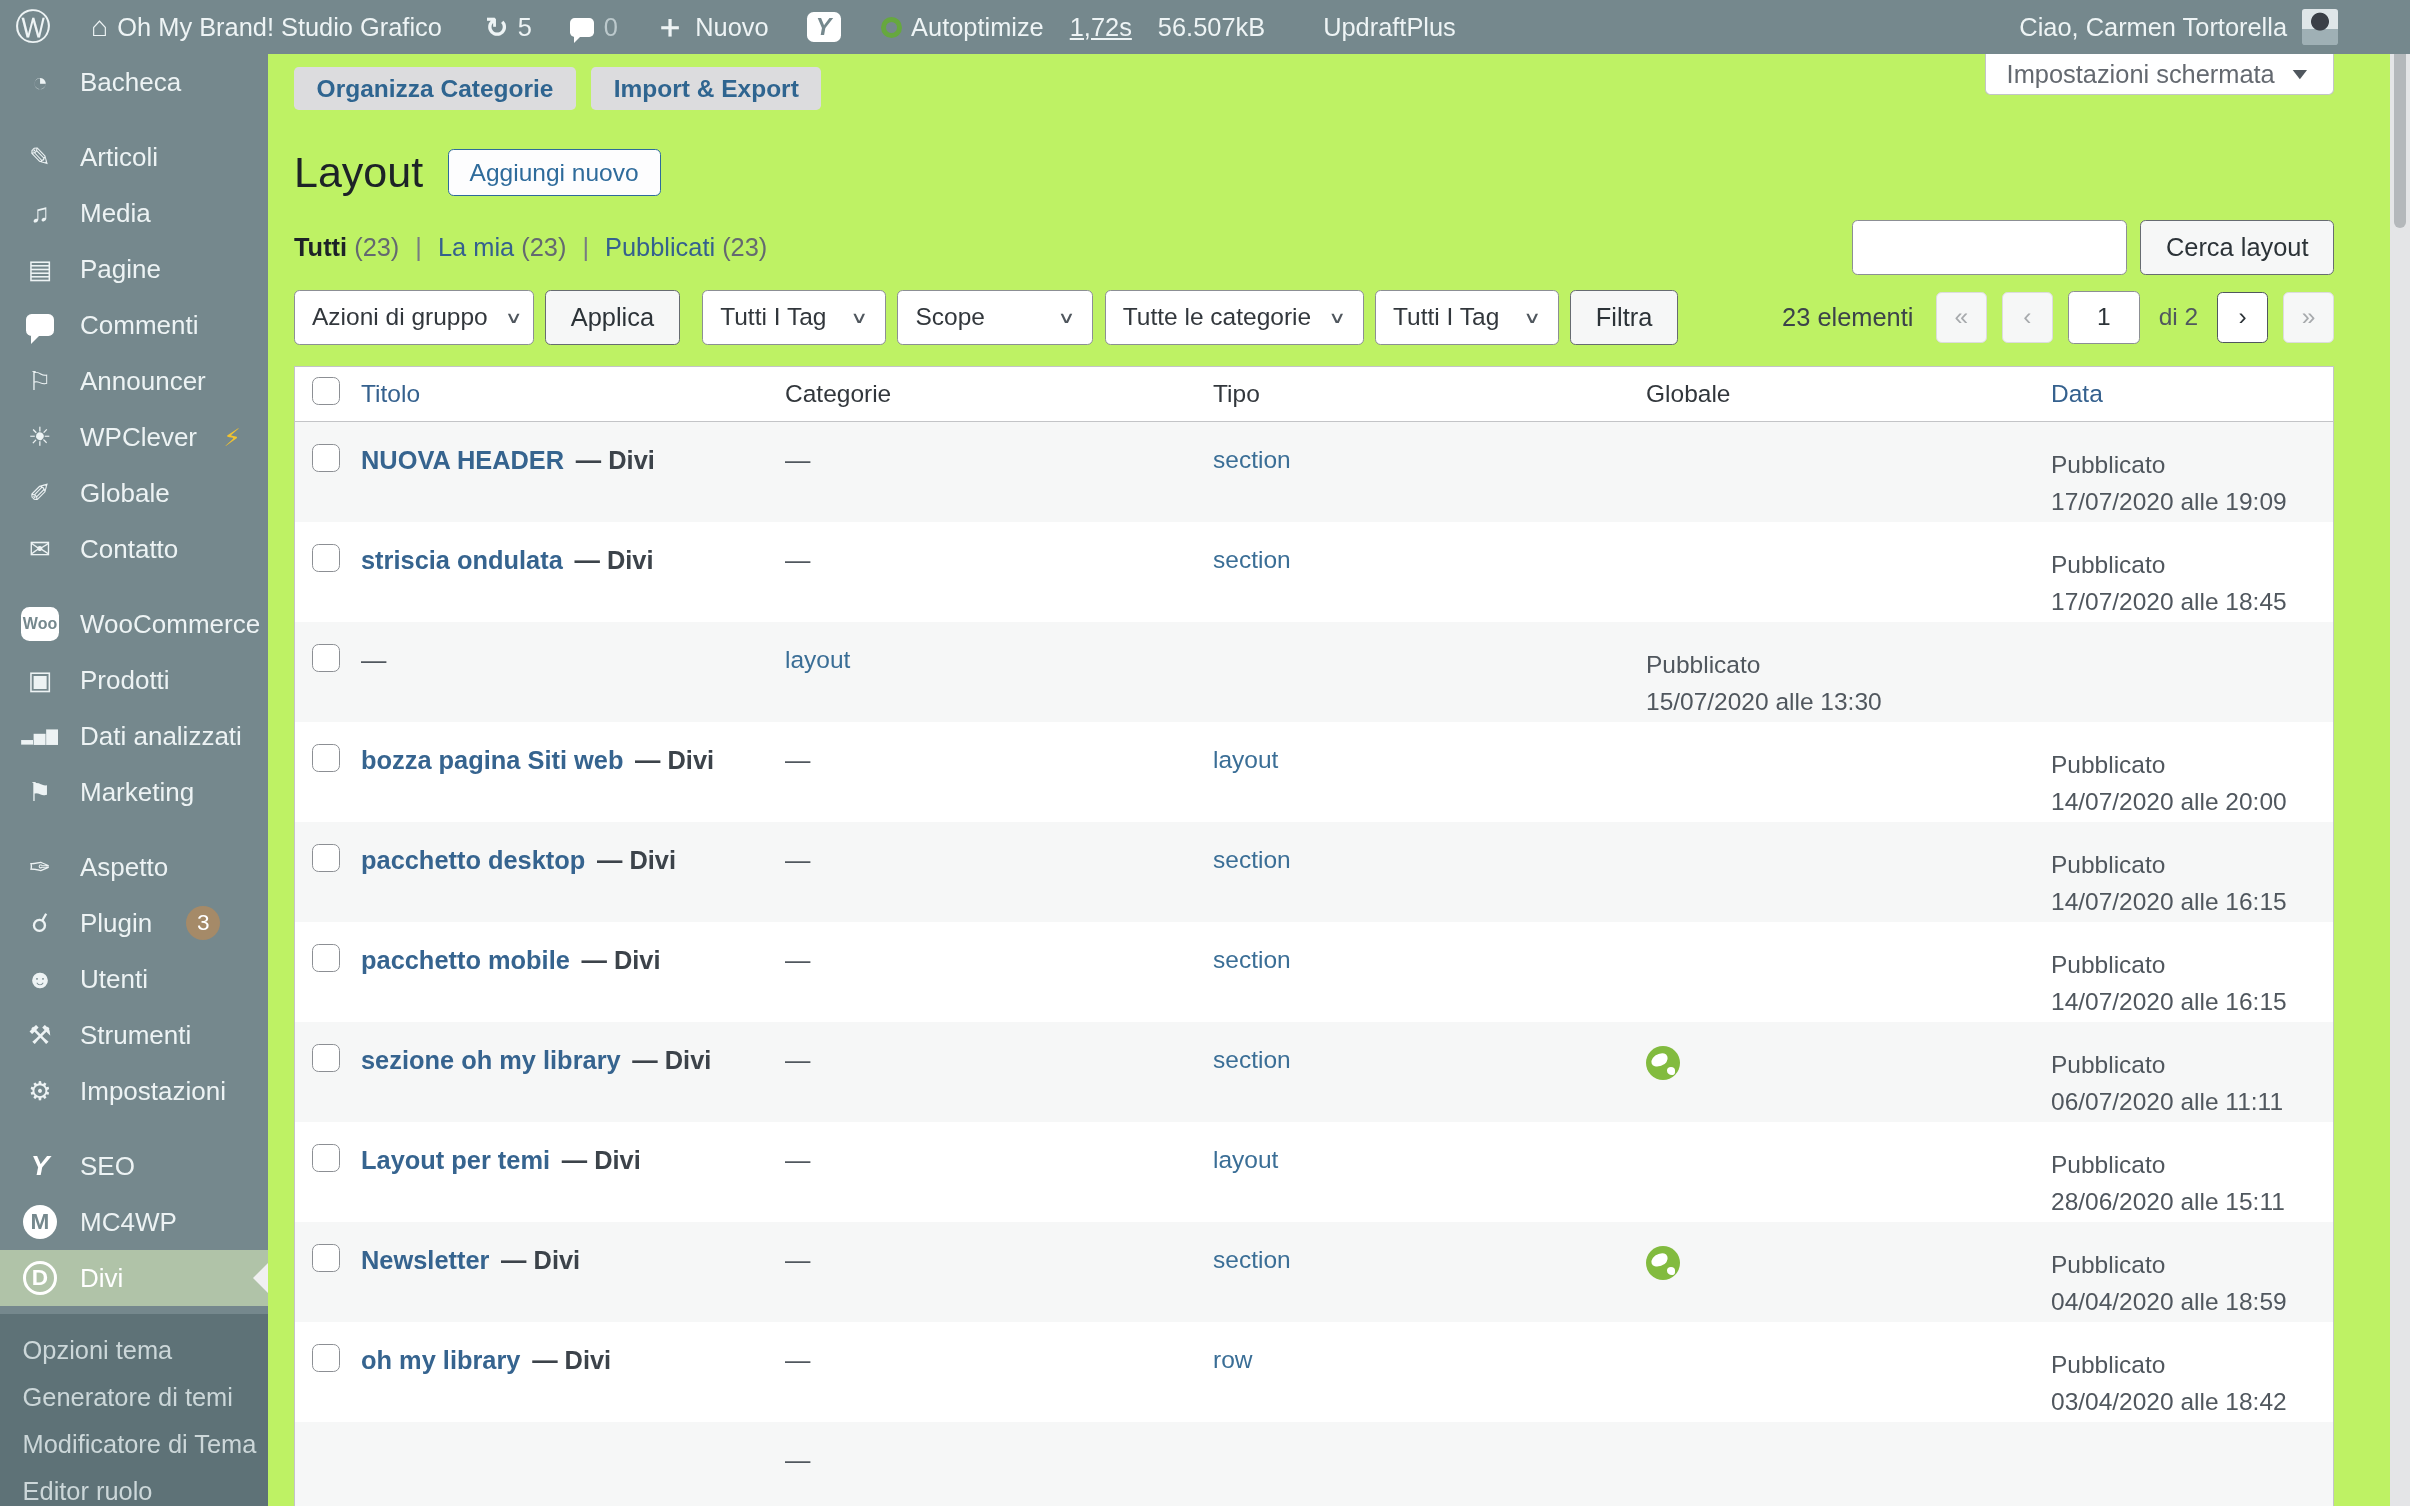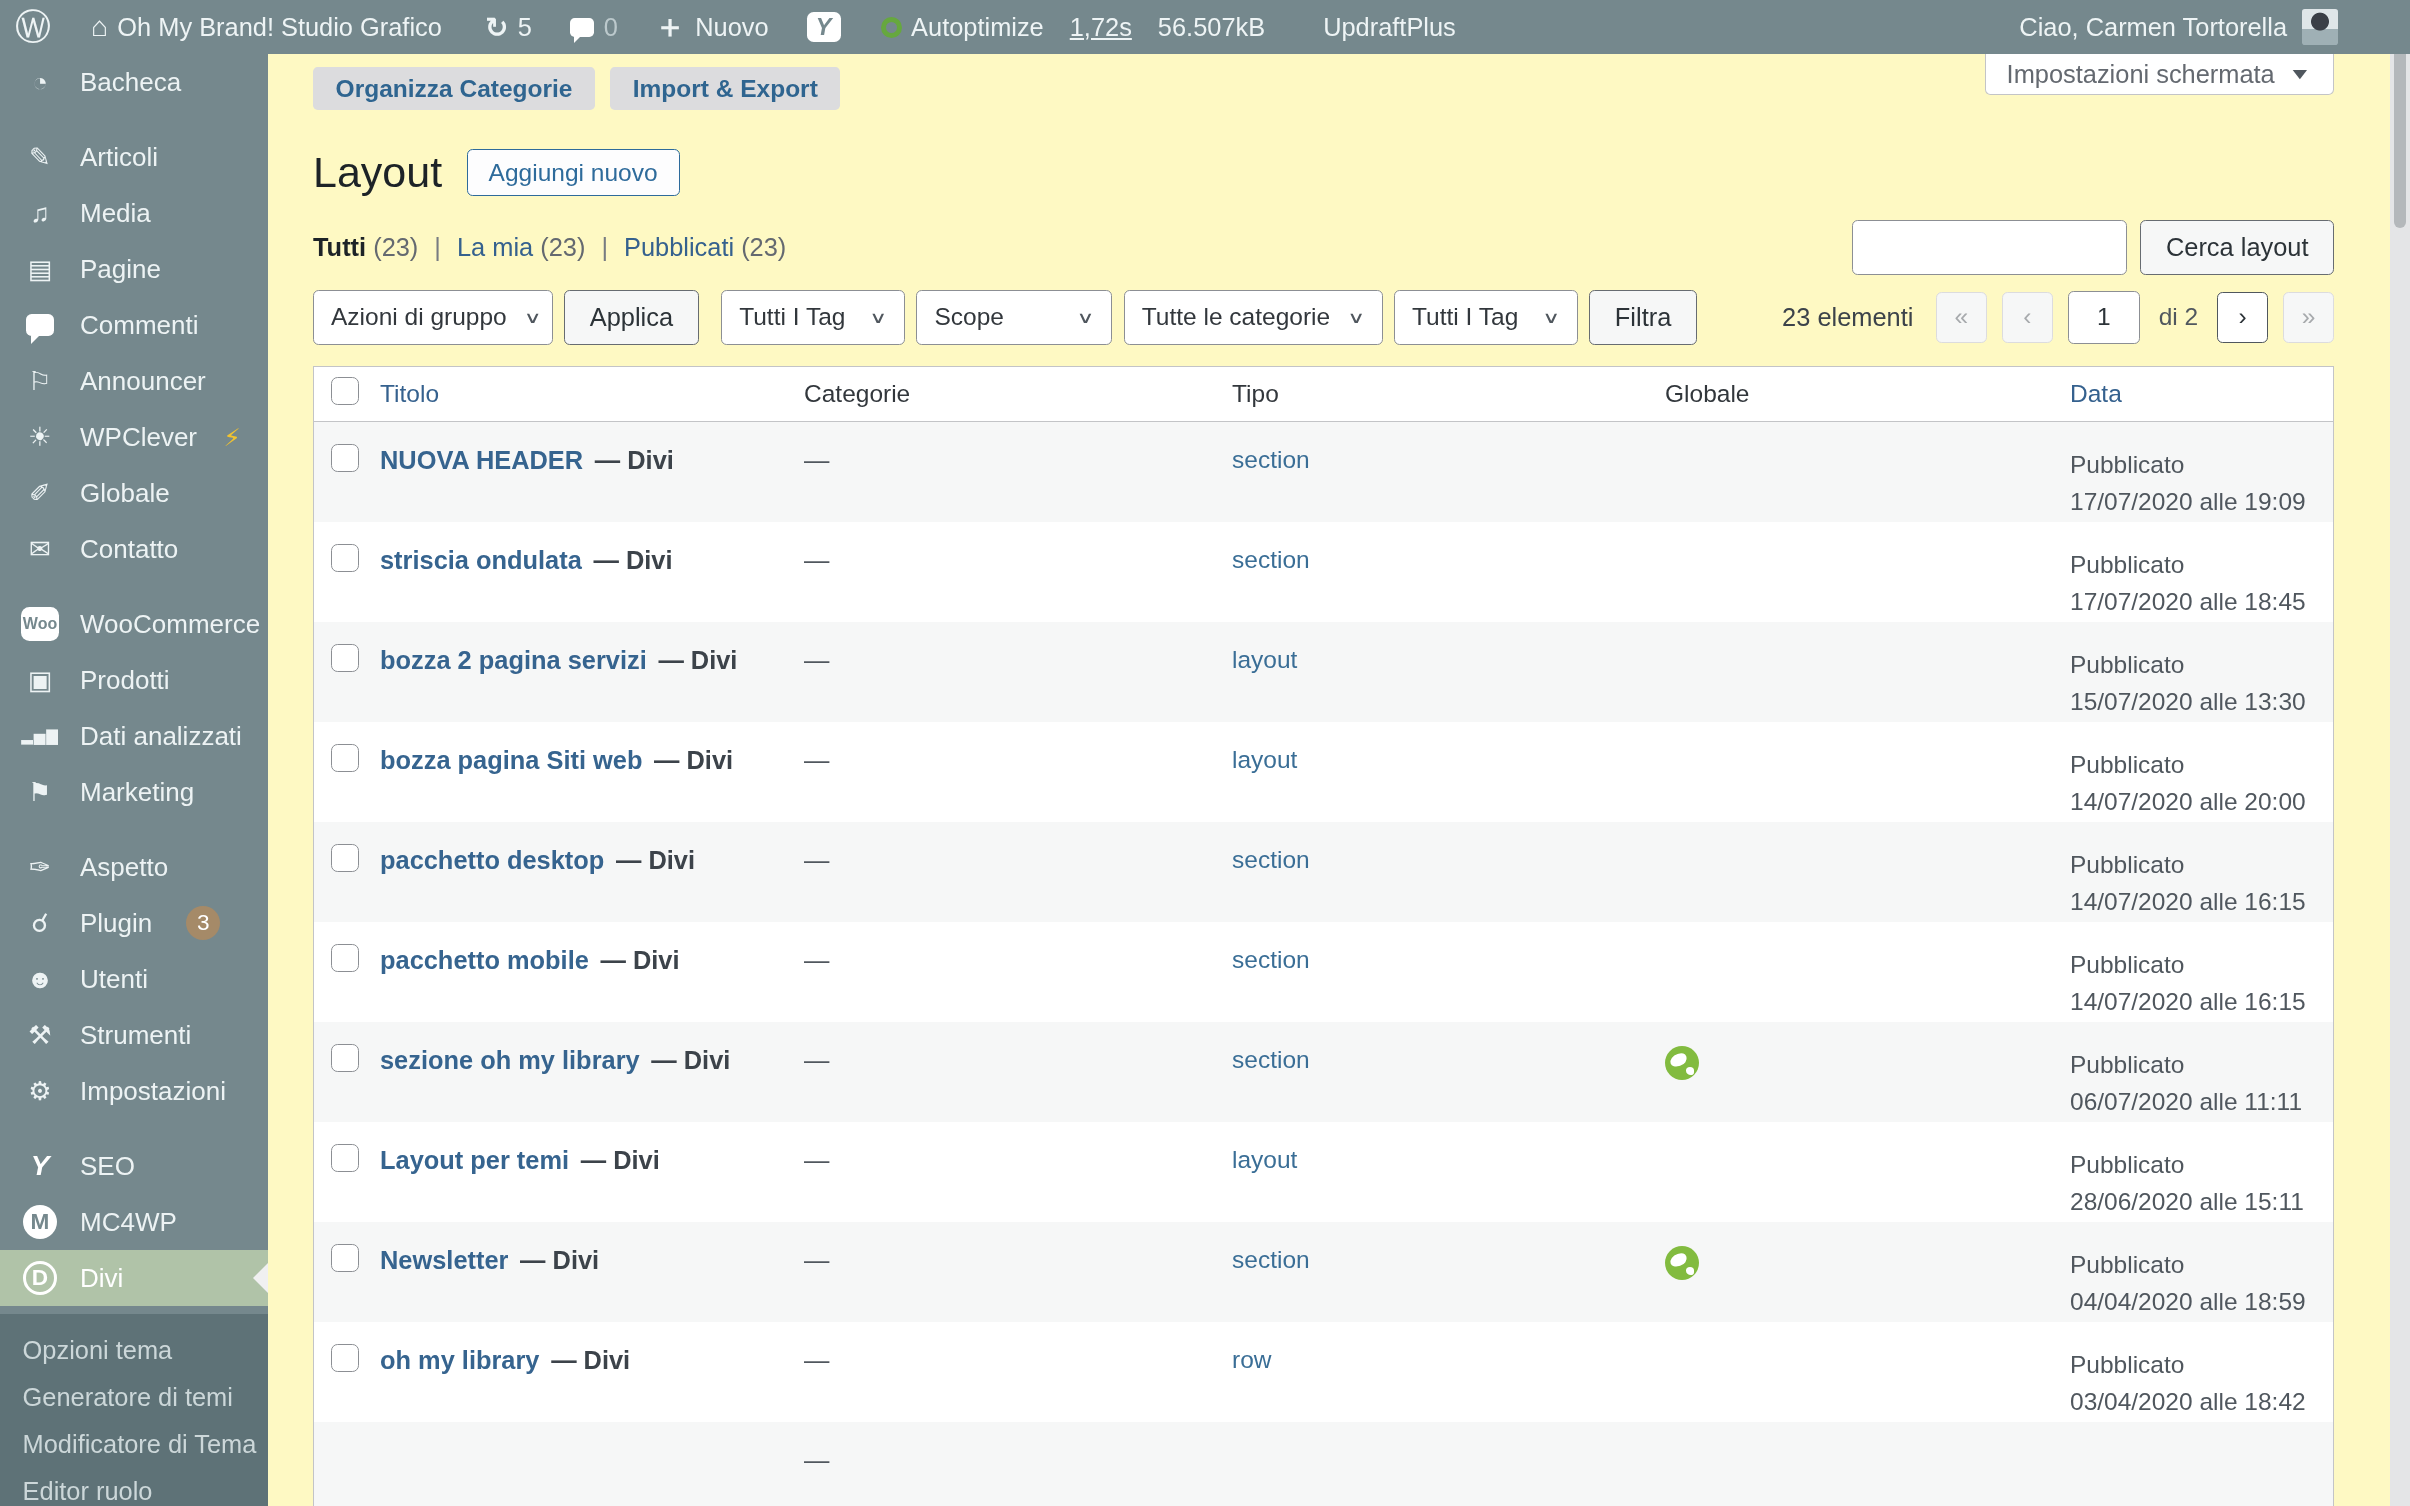--- a/index.html
+++ b/index.html
@@ -57,21 +57,21 @@
   .mi-item.active .circle-badge{ background:transparent; border:3.8px solid #fff; color:#fff; }
   .active-arrow{ position:absolute; right:0; top:50%; transform:translateY(-50%);
     border-top:15px solid transparent; border-bottom:15px solid transparent;
     border-right:15px solid #f0f0f1; }
   .submenu{ background:#5e7277; padding:13px 0 56px 0; margin-top:7.5px; }
   .sm-item{ height:47px; display:flex; align-items:center; padding-left:22.6px; color:#ccd7d9;
     font-size:25.4px; cursor:pointer; }
 
   
   .content{ position:absolute; left:268px; top:54px; width:2122px; height:1453px;
-    background:#fef9c3; padding:13px 56px 0 45px; }
+    background:#bef264; padding:13px 56px 0 26px; }
   .screen-options{ position:absolute; top:0; right:56px; height:41px; background:#fff;
     border:0.9px solid #c3c4c7; border-top:none; border-radius:0 0 5.6px 5.6px; display:flex;
     align-items:center; gap:13px; padding:0 21px; color:#646970; font-size:25.4px; cursor:pointer; }
   .topbtns{ display:flex; gap:15px; }
   .graybtn{ height:43px; padding:0 22.6px; background:#dcdcde; border-radius:4.7px; border:none;
     color:#2f6590; font-weight:bold; font-size:24.5px; display:flex; align-items:center; cursor:pointer; }
   .headrow{ display:flex; align-items:center; gap:24.5px; margin-top:38px; }
   .page-title{ font-size:43px; font-weight:400; color:#1d2327; }
   .addnew{ height:47px; padding:0 21px; background:#fdfdfe; border:1.9px solid #2e6b9b;
     border-radius:5.6px; color:#2e6b9b; font-size:24.5px; display:flex; align-items:center; cursor:pointer; }
@@ -411,24 +411,20 @@
     <div class="cell c-tipo"><a>section</a></div>
     <div class="cell c-glob"></div>
     <div class="cell c-data">
       <span class="pub">Pubblicato</span>
             <span class="dt">17/07/2020 alle 18:45</span>
     </div>
   </div>
 
   <div class="trow alt">
     <div class="cell c-check"><span class="checkbox"></span></div>
-    <div class="cell c-title">
-      <a class="row-title">bozza 2 pagina servizi</a>
-      <span class="row-suffix">— Divi</span>
-    </div>
     <div class="cell c-cat">—</div>
     <div class="cell c-tipo"><a>layout</a></div>
     <div class="cell c-glob"></div>
     <div class="cell c-data">
       <span class="pub">Pubblicato</span>
             <span class="dt">15/07/2020 alle 13:30</span>
     </div>
   </div>
 
   <div class="trow">

